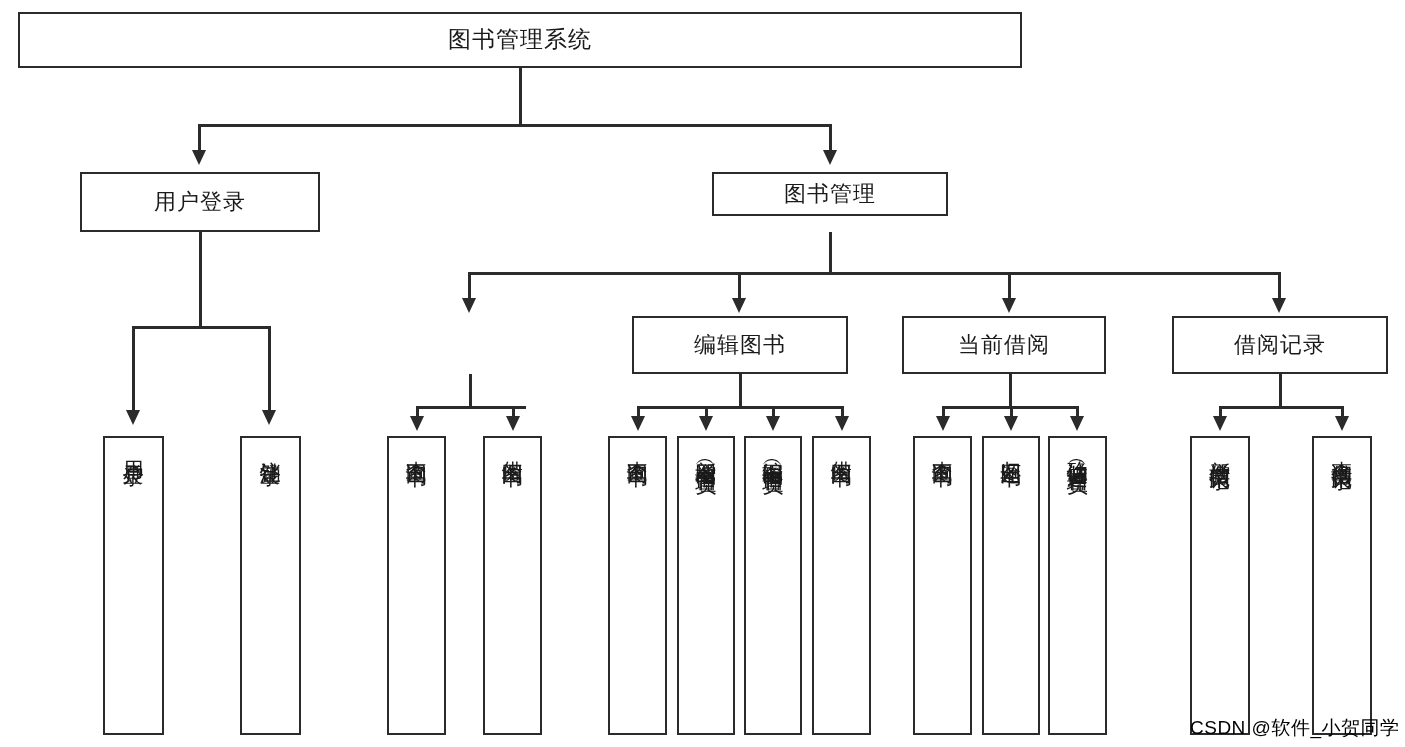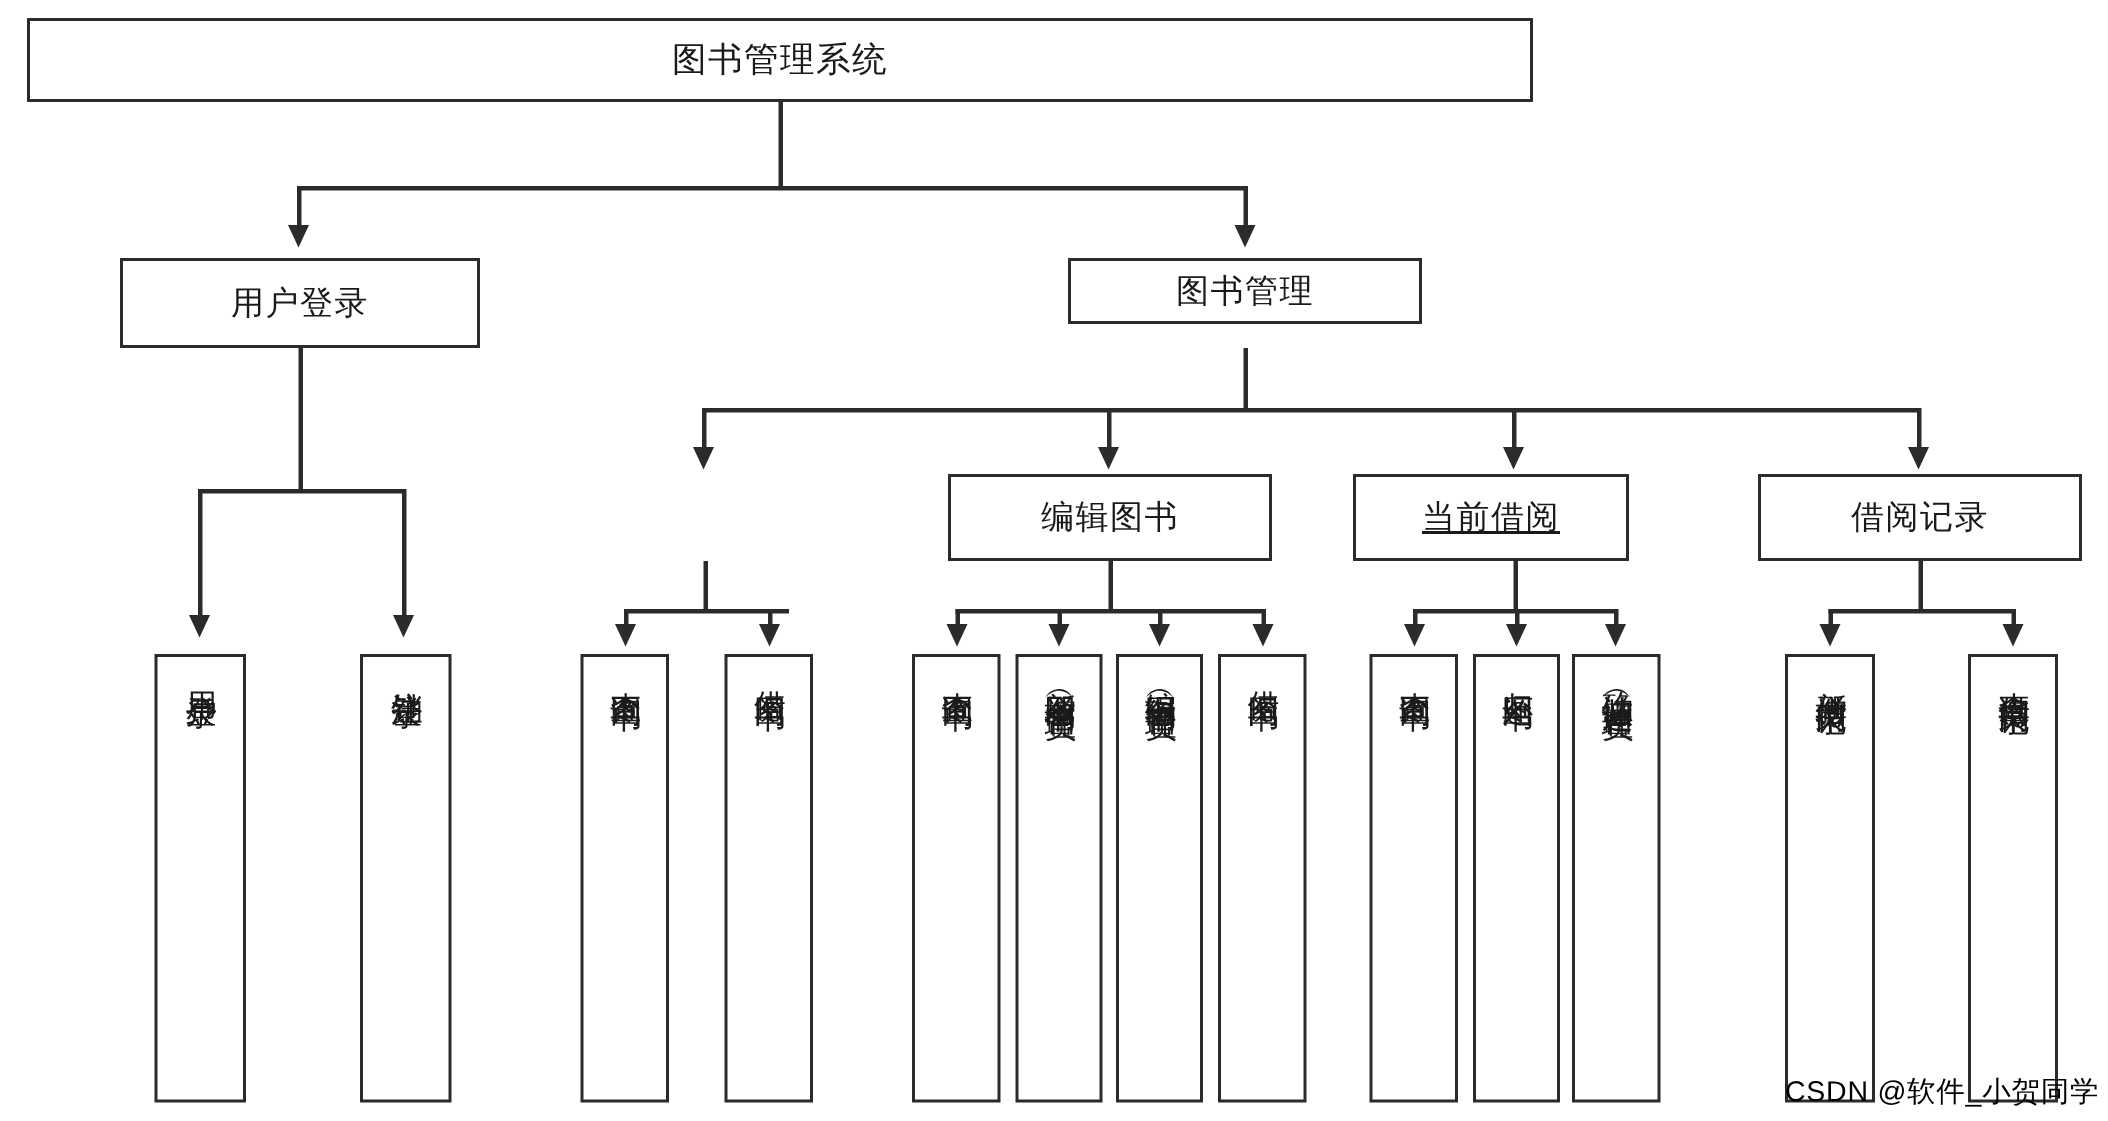--- a/index.html
+++ b/index.html
@@ -116,21 +116,21 @@
   <div class="edge v" style="left:738px; top:272px; width:2.5px; height:28px;"></div>
   <div class="arrow" style="left:732px; top:298px;"></div>
   <div class="edge v" style="left:1008px; top:272px; width:2.5px; height:28px;"></div>
   <div class="arrow" style="left:1002px; top:298px;"></div>
   <div class="edge v" style="left:1278px; top:272px; width:2.5px; height:28px;"></div>
   <div class="arrow" style="left:1272px; top:298px;"></div>
 
   <div class="node horiz" style="left:632px; top:316px; width:216px; height:58px;">
     <span>编辑图书</span>
   </div>
-  <div class="node horiz" style="left:902px; top:316px; width:184px; height:58px;text-decoration:underline;">
+  <div class="node horiz" style="left:902px; top:316px; width:204px; height:58px;">
     <span>当前借阅</span>
   </div>
   <div class="node horiz" style="left:1172px; top:316px; width:216px; height:58px;">
     <span>借阅记录</span>
   </div>
 
   <div class="edge v" style="left:469px; top:374px; width:2.5px; height:34px;"></div>
   <div class="edge h" style="left:416px; top:406px; width:110px; height:2.5px;"></div>
   <div class="edge v" style="left:416px; top:406px; width:2.5px; height:12px;"></div>
   <div class="arrow" style="left:410px; top:416px;"></div>

